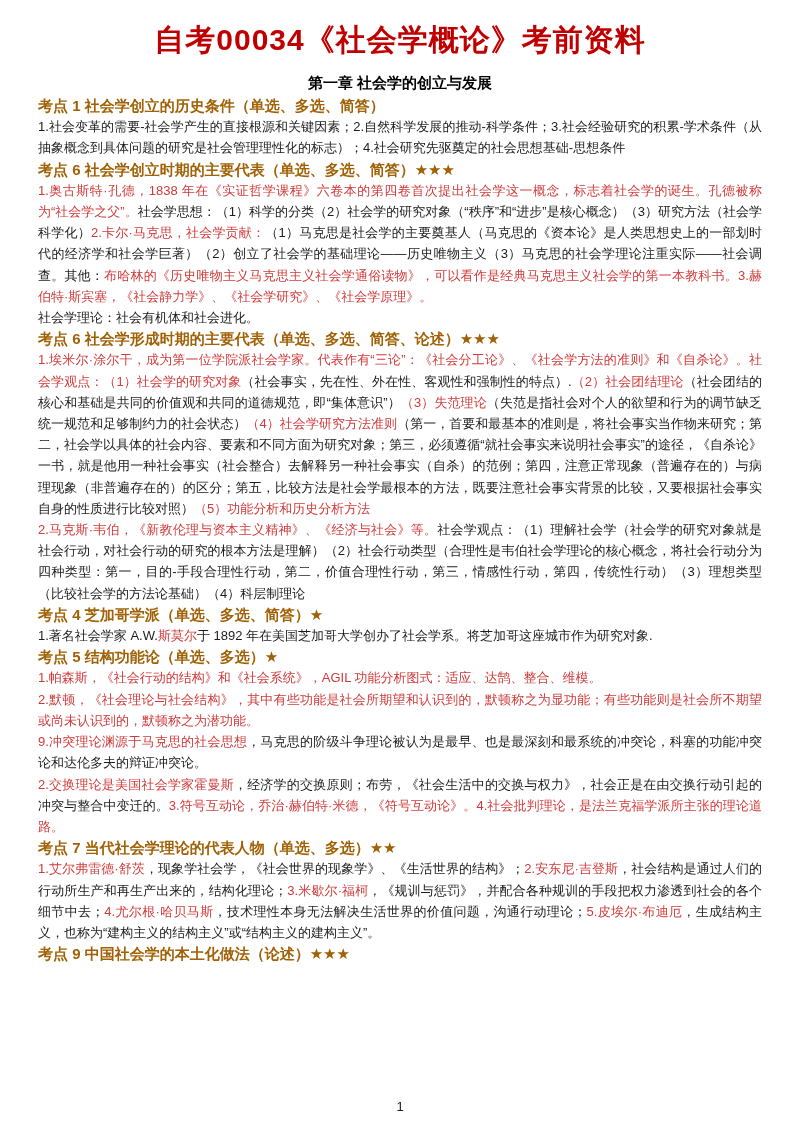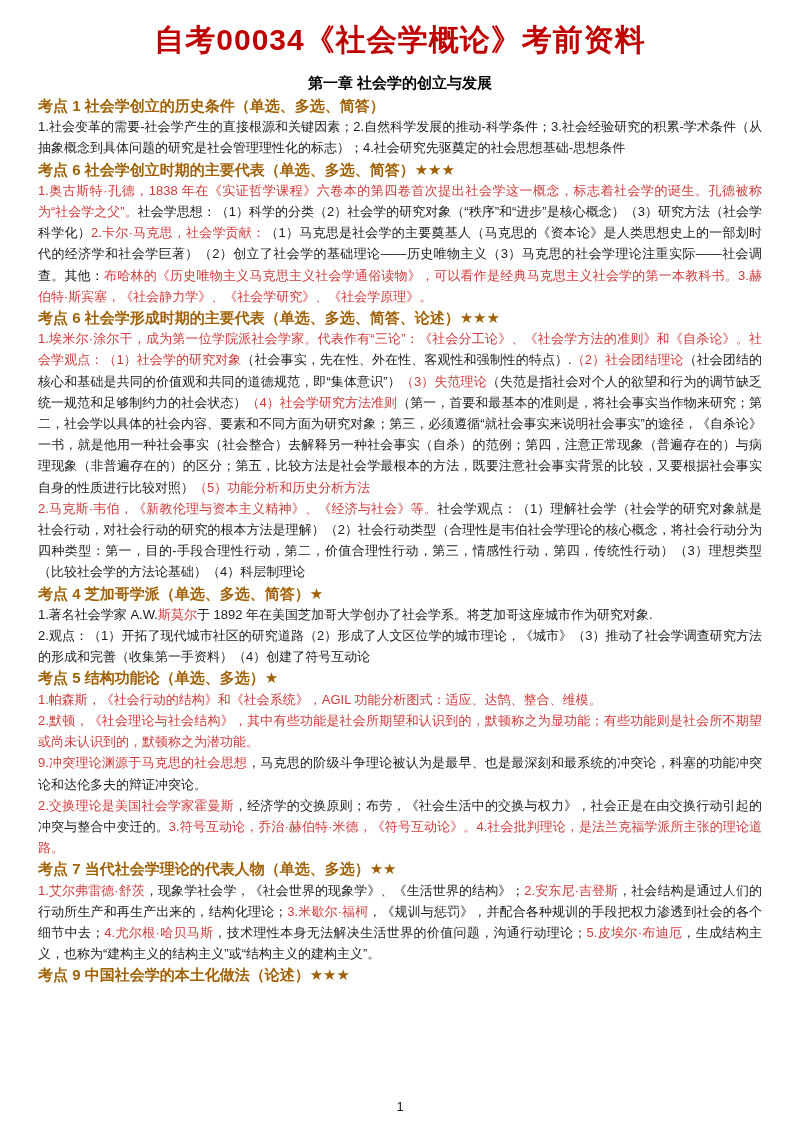--- a/index.html
+++ b/index.html
@@ -65,26 +65,26 @@
 <body>
 
 <div class="page">
   <div class="doc-title">自考00034《社会学概论》考前资料</div>
   <div class="chapter-title">第一章 社会学的创立与发展</div>
   <div class="content">
       <div class="topic-heading">考点 1 社会学创立的历史条件（单选、多选、简答）</div>
       <p class="para"><span class="seg">1.社会变革的需要-社会学产生的直接根源和关键因素；2.自然科学发展的推动-科学条件；3.社会经验研究的积累-学术条件（从抽象概念到具体问题的研究是社会管理理性化的标志）；4.社会研究先驱奠定的社会思想基础-思想条件</span></p>
       <div class="topic-heading">考点 6 社会学创立时期的主要代表（单选、多选、简答）★★★</div>
       <p class="para"><span class="seg red">1.奥古斯特·孔德，1838 年在《实证哲学课程》六卷本的第四卷首次提出社会学这一概念，标志着社会学的诞生。孔德被称为“社会学之父”。</span><span class="seg">社会学思想：（1）科学的分类（2）社会学的研究对象（“秩序”和“进步”是核心概念）（3）研究方法（社会学科学化）</span><span class="seg red">2.卡尔·马克思，社会学贡献：</span><span class="seg">（1）马克思是社会学的主要奠基人（马克思的《资本论》是人类思想史上的一部划时代的经济学和社会学巨著）（2）创立了社会学的基础理论——历史唯物主义（3）马克思的社会学理论注重实际——社会调查。其他：</span><span class="seg red">布哈林的《历史唯物主义马克思主义社会学通俗读物》，可以看作是经典马克思主义社会学的第一本教科书。3.赫伯特·斯宾塞，《社会静力学》、《社会学研究》、《社会学原理》。</span></p>
+      <p class="para"><span class="seg">社会学理论：社会有机体和社会进化。</span></p>
       <div class="topic-heading">考点 6 社会学形成时期的主要代表（单选、多选、简答、论述）★★★</div>
       <p class="para"><span class="seg red">1.埃米尔·涂尔干，成为第一位学院派社会学家。代表作有“三论”：《社会分工论》、《社会学方法的准则》和《自杀论》。社会学观点：（1）社会学的研究对象</span><span class="seg">（社会事实，先在性、外在性、客观性和强制性的特点）.</span><span class="seg red">（2）社会团结理论</span><span class="seg">（社会团结的核心和基础是共同的价值观和共同的道德规范，即“集体意识”）</span><span class="seg red">（3）失范理论</span><span class="seg">（失范是指社会对个人的欲望和行为的调节缺乏统一规范和足够制约力的社会状态）</span><span class="seg red">（4）社会学研究方法准则</span><span class="seg">（第一，首要和最基本的准则是，将社会事实当作物来研究；第二，社会学以具体的社会内容、要素和不同方面为研究对象；第三，必须遵循“就社会事实来说明社会事实”的途径，《自杀论》一书，就是他用一种社会事实（社会整合）去解释另一种社会事实（自杀）的范例；第四，注意正常现象（普遍存在的）与病理现象（非普遍存在的）的区分；第五，比较方法是社会学最根本的方法，既要注意社会事实背景的比较，又要根据社会事实自身的性质进行比较对照）</span><span class="seg red">（5）功能分析和历史分析方法</span></p>
       <p class="para"><span class="seg red">2.马克斯·韦伯，《新教伦理与资本主义精神》、《经济与社会》等。</span><span class="seg">社会学观点：（1）理解社会学（社会学的研究对象就是社会行动，对社会行动的研究的根本方法是理解）（2）社会行动类型（合理性是韦伯社会学理论的核心概念，将社会行动分为四种类型：第一，目的-手段合理性行动，第二，价值合理性行动，第三，情感性行动，第四，传统性行动）（3）理想类型（比较社会学的方法论基础）（4）科层制理论</span></p>
       <div class="topic-heading">考点 4 芝加哥学派（单选、多选、简答）★</div>
       <p class="para"><span class="seg">1.著名社会学家 A.W.</span><span class="seg red">斯莫尔</span><span class="seg">于 1892 年在美国芝加哥大学创办了社会学系。将芝加哥这座城市作为研究对象.</span></p>
-      <p class="para"><span class="seg">2.观点：（1）开拓了现代城市社区的研究道路（2）形成了人文区位学的城市理论，《城市》（3）推动了社会学调查研究方法的形成和完善（收集第一手资料）（4）创建了符号互动论</span></p>
       <div class="topic-heading">考点 5 结构功能论（单选、多选）★</div>
       <p class="para"><span class="seg red">1.帕森斯，《社会行动的结构》和《社会系统》，AGIL 功能分析图式：适应、达鹄、整合、维模。</span></p>
       <p class="para"><span class="seg red">2.默顿，《社会理论与社会结构》，其中有些功能是社会所期望和认识到的，默顿称之为显功能；有些功能则是社会所不期望或尚未认识到的，默顿称之为潜功能。</span></p>
       <p class="para"><span class="seg red">9.冲突理论渊源于马克思的社会思想</span><span class="seg">，马克思的阶级斗争理论被认为是最早、也是最深刻和最系统的冲突论，科塞的功能冲突论和达伦多夫的辩证冲突论。</span></p>
       <p class="para"><span class="seg red">2.交换理论是美国社会学家霍曼斯</span><span class="seg">，经济学的交换原则；布劳，《社会生活中的交换与权力》，社会正是在由交换行动引起的冲突与整合中变迁的。</span><span class="seg red">3.符号互动论，乔治·赫伯特·米德，《符号互动论》。4.社会批判理论，是法兰克福学派所主张的理论道路。</span></p>
       <div class="topic-heading">考点 7 当代社会学理论的代表人物（单选、多选）★★</div>
       <p class="para"><span class="seg red">1.艾尔弗雷德·舒茨</span><span class="seg">，现象学社会学，《社会世界的现象学》、《生活世界的结构》；</span><span class="seg red">2.安东尼·吉登斯</span><span class="seg">，社会结构是通过人们的行动所生产和再生产出来的，结构化理论；</span><span class="seg red">3.米歇尔·福柯</span><span class="seg">，《规训与惩罚》，并配合各种规训的手段把权力渗透到社会的各个细节中去；</span><span class="seg red">4.尤尔根·哈贝马斯</span><span class="seg">，技术理性本身无法解决生活世界的价值问题，沟通行动理论；</span><span class="seg red">5.皮埃尔·布迪厄</span><span class="seg">，生成结构主义，也称为“建构主义的结构主义”或“结构主义的建构主义”。</span></p>
       <div class="topic-heading">考点 9 中国社会学的本土化做法（论述）★★★</div>
     </div>
   <div class="page-footer">1</div>

